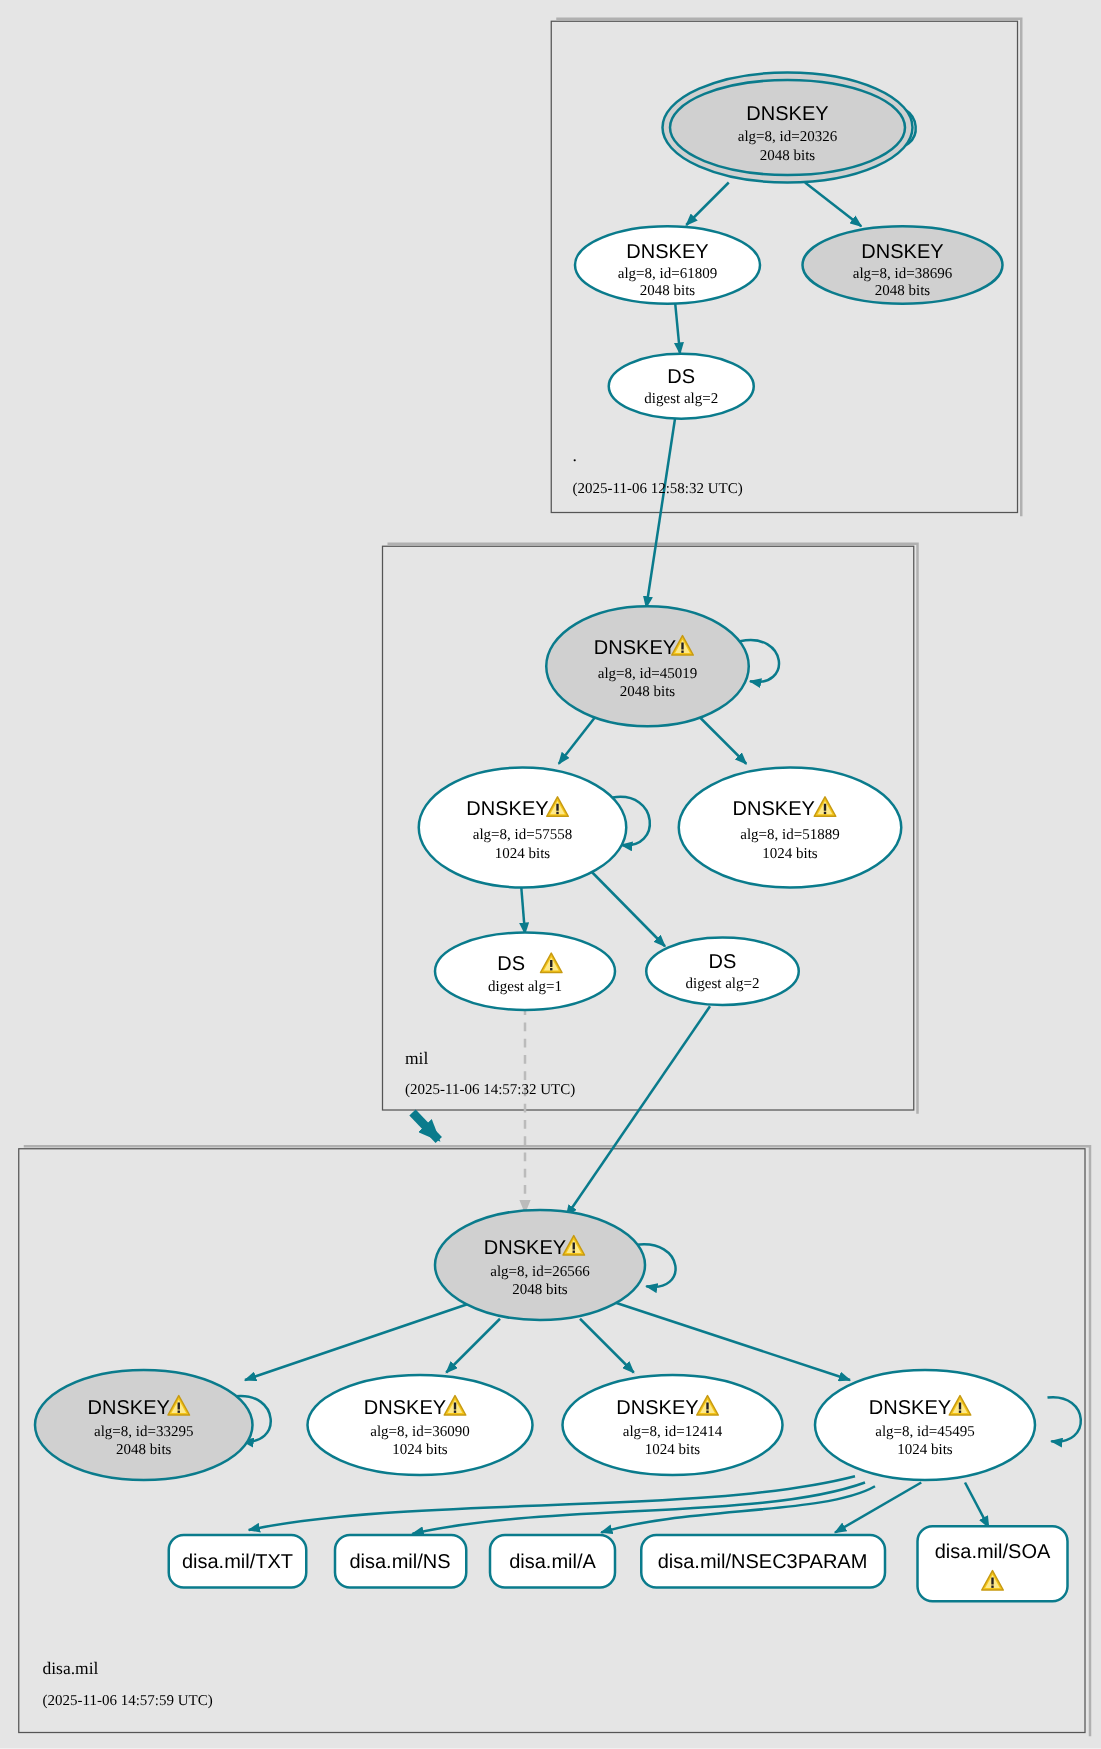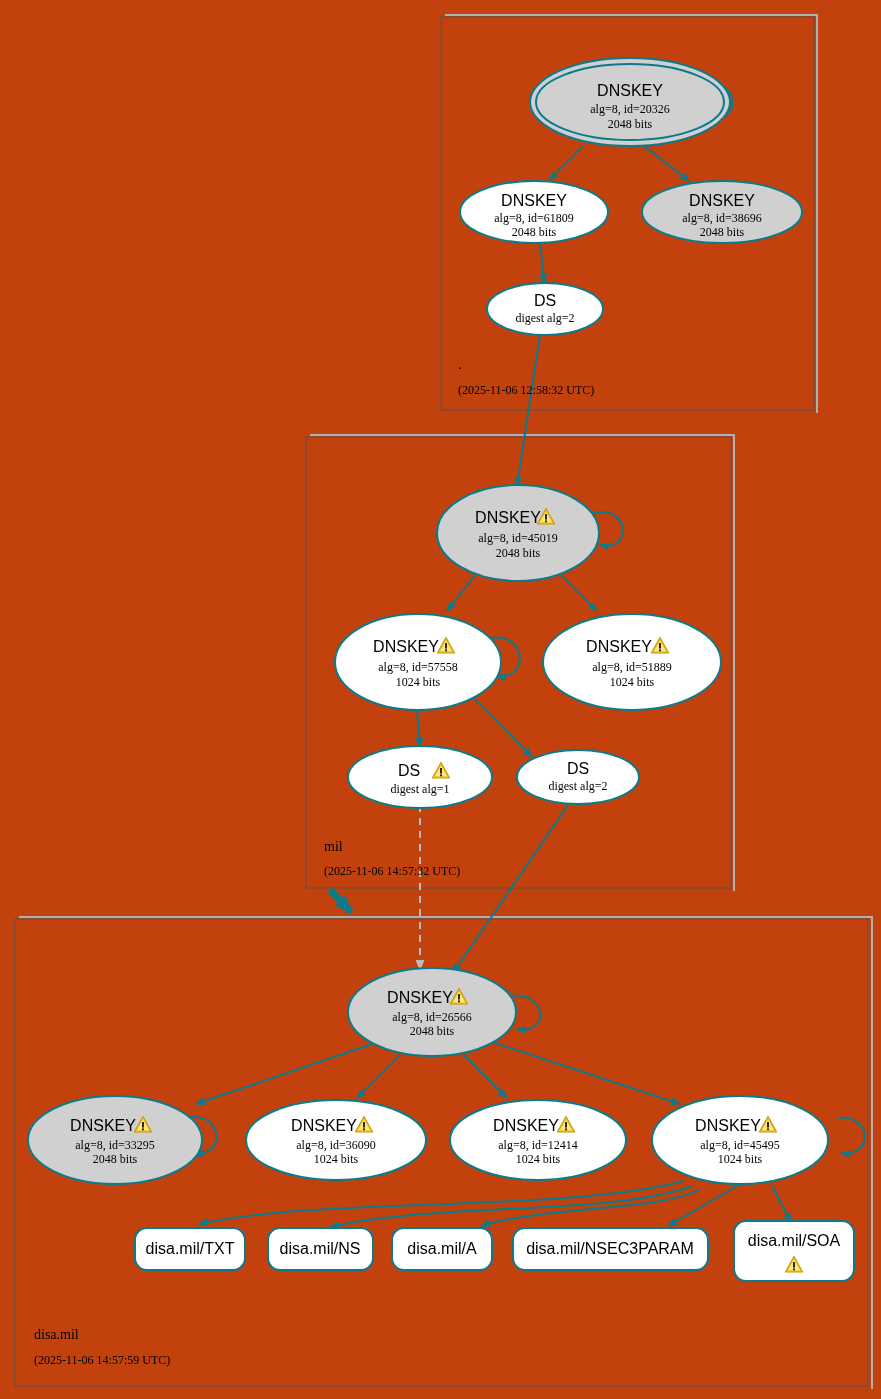--- a/index.html
+++ b/index.html
@@ -1,17 +1,17 @@
 <!DOCTYPE html>
 <html><head>
 <meta charset="utf-8">
 <style>
   html,body{margin:0;padding:0;background:#ffffff;}
   body{width:881px;height:1399px;font-family:"Liberation Sans",sans-serif;}
-  #stage{position:relative;width:881px;height:1399px;overflow:hidden;background:#c2410c;}
+  #stage{position:relative;width:881px;height:1399px;overflow:hidden;background:#e5e5e5;}
   svg{position:absolute;left:0;top:0;}
   .zone-rect{fill:none;stroke:#555555;stroke-width:1;}
   .zone-shadow{fill:none;stroke:#b0b0b0;stroke-width:2;}
   .node-ell{stroke:#0a7b8c;stroke-width:2;}
   .fill-grey{fill:#d0d0d0;}
   .fill-white{fill:#ffffff;}
   .edge{stroke:#0a7b8c;stroke-width:2;fill:none;}
   .edge-thick{stroke:#0a7b8c;stroke-width:7;fill:none;}
   .edge-dash{stroke:#bbbbbb;stroke-width:2;fill:none;stroke-dasharray:7,6;}
   .rr-box{stroke:#0a7b8c;stroke-width:2;fill:#ffffff;}

